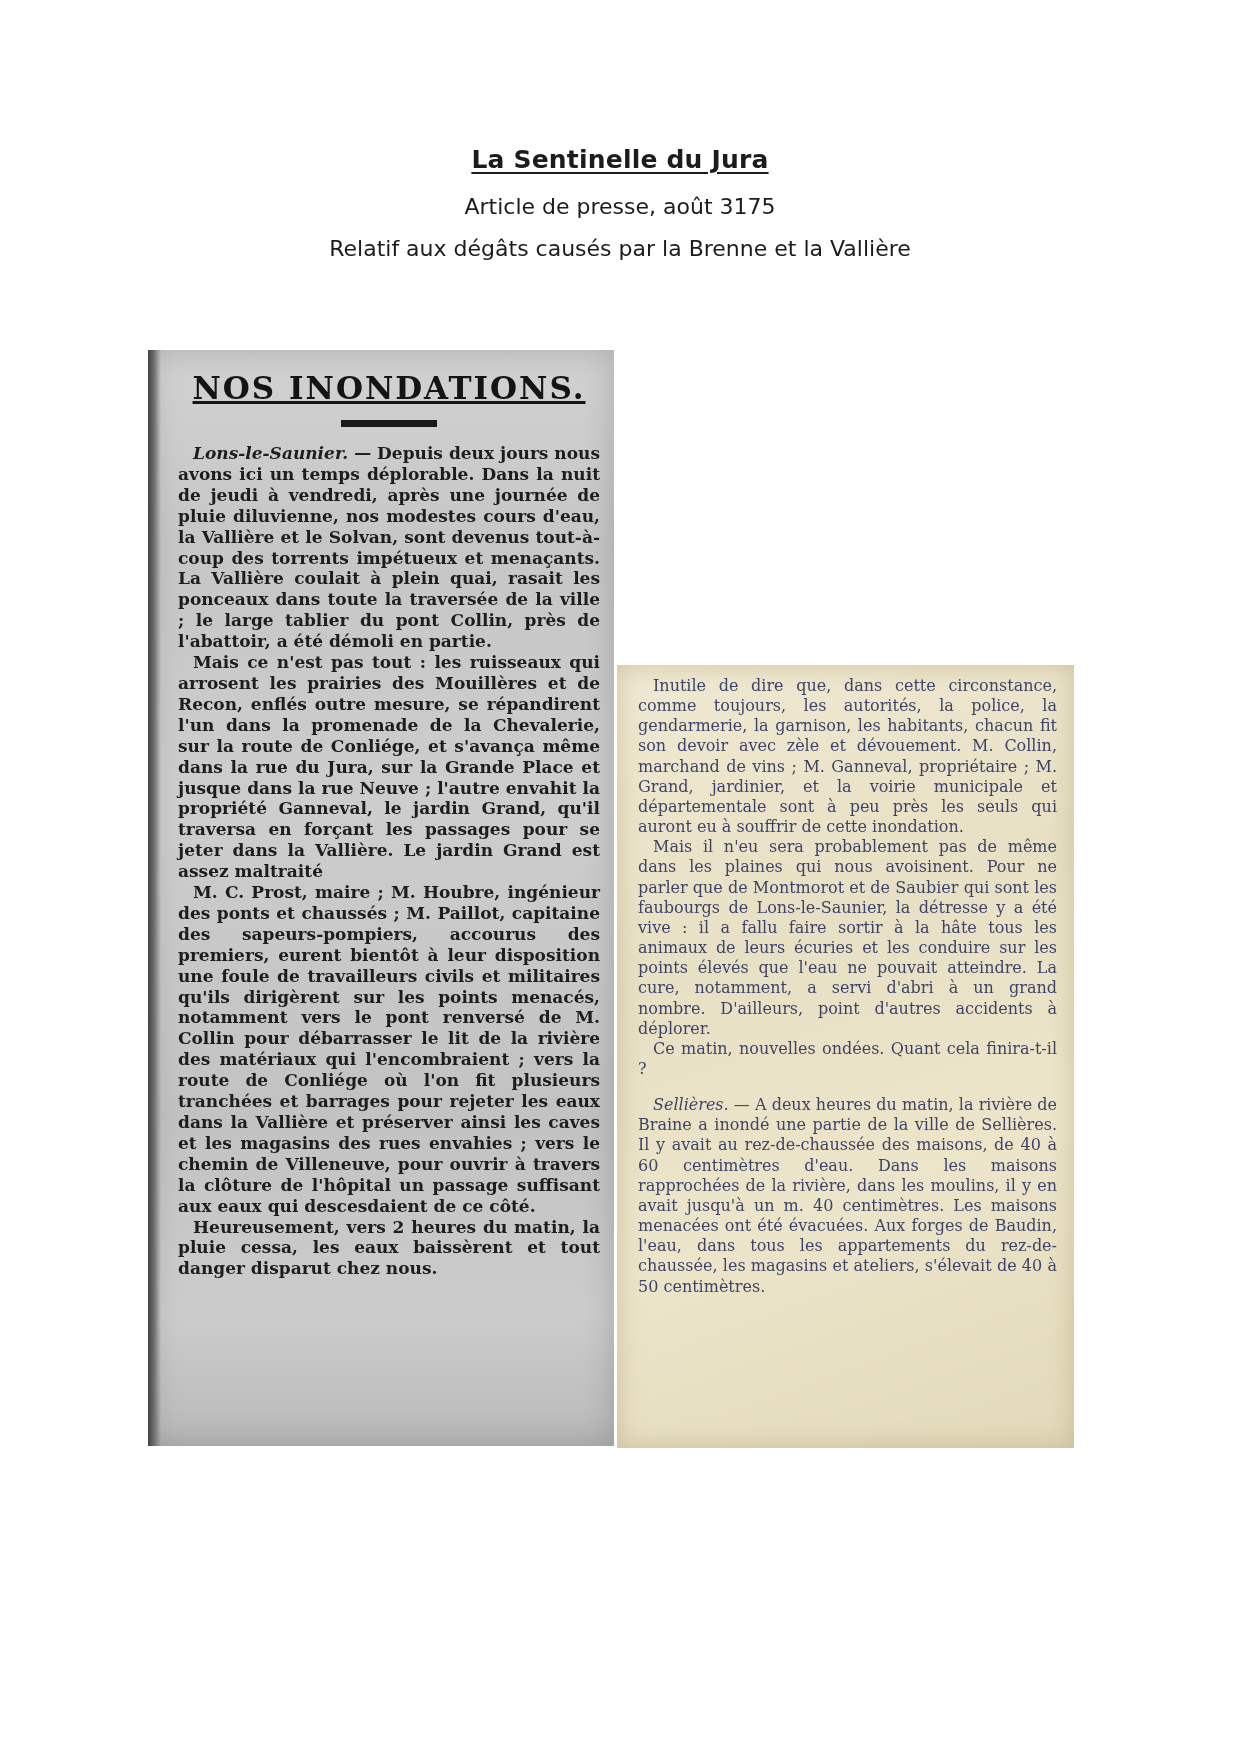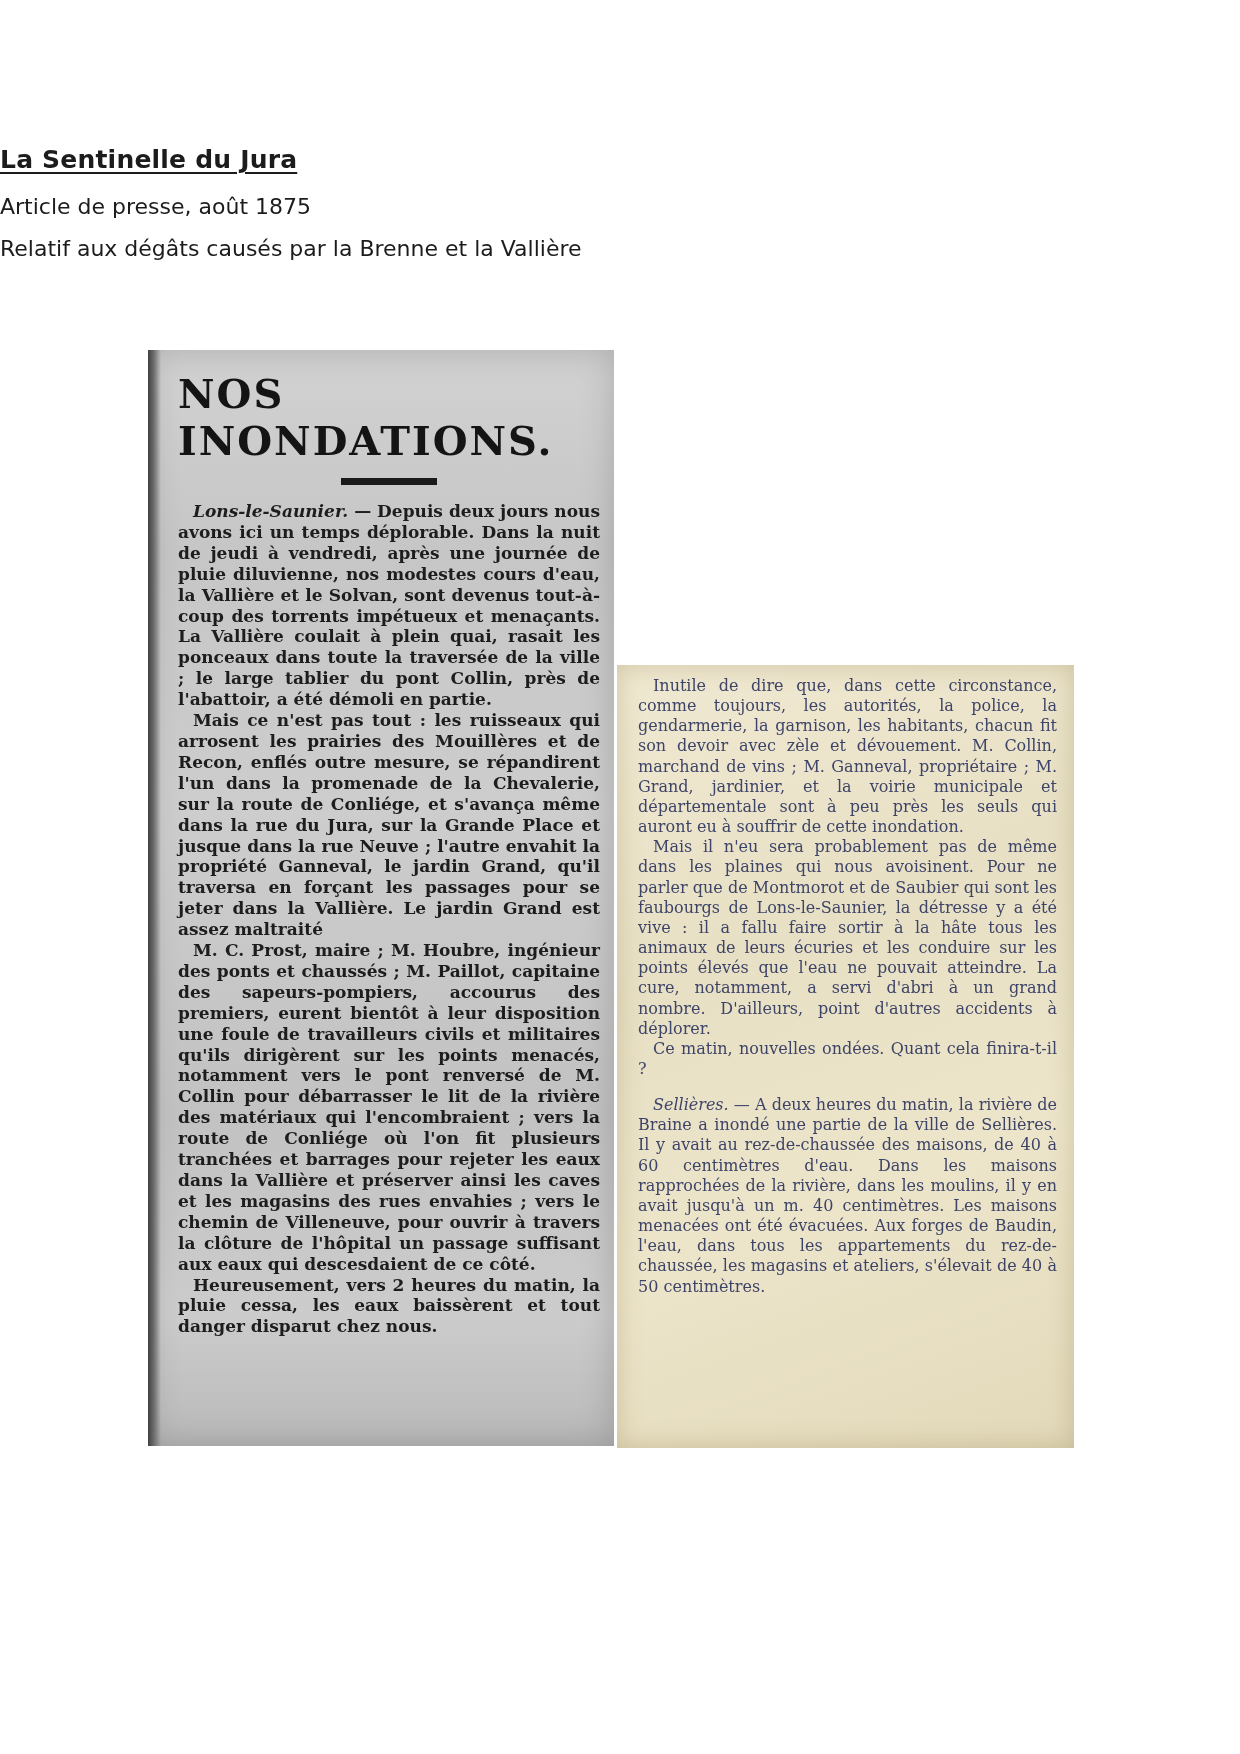--- a/index.html
+++ b/index.html
@@ -6,21 +6,21 @@
   .page {
     position:relative;
     width:1240px;
     height:1754px;
     background:#ffffff;
     font-family:"DejaVu Sans", sans-serif;
     overflow:hidden;
   }
 
   
-  .header { position:absolute; top:145px; left:0; width:100%; color:#1c1c1c; }
+  .header { position:absolute; top:145px; left:0; width:100%; text-align:center; color:#1c1c1c; }
   .title {
     font-size:25px; font-weight:bold; margin:0 0 20px 0;
     text-decoration:underline; text-underline-offset:4px; text-decoration-thickness:2px;
     letter-spacing:0.2px;
   }
   .subtitle { font-size:22px; font-weight:500; margin:0 0 17px 0; }
   .desc { font-size:22px; font-weight:500; margin:0; }
 
   
   .clip-left {
@@ -30,22 +30,22 @@
     overflow:hidden;
   }
   .clip-left .edge {
     position:absolute; left:0; top:0; bottom:0; width:13px;
     background:linear-gradient(90deg,#414141 0%,#6d6d6d 45%,rgba(170,170,170,0) 100%);
   }
   .clip-left-inner { position:relative; padding:12px 14px 10px 30px; }
 
   .np-headline {
     font-family:"DejaVu Serif", serif; font-weight:bold;
-    font-size:40px; letter-spacing:2px; text-align:left;
-    color:#141414; margin:8px 0 0 0;
+    font-size:31px; letter-spacing:2px; text-align:center;
+    color:#141414; margin:8px 0 0 0;text-decoration:underline;
   }
   .np-rule { width:96px; height:7px; background:#1a1a1a; margin:14px auto 16px auto; }
 
   .np {
     font-family:"DejaVu Serif", serif;
     font-size:17px; line-height:1.23; font-weight:bold;
     color:#1d1d1d; text-align:justify; margin:0; text-indent:15px;
   }
   .np .lead { }
 
@@ -65,21 +65,21 @@
   .npr .lead { font-style:italic; }
   .gap-top { margin-top:16px; }
 </style>
 </head>
 <body>
 
 <div class="page">
 
   <div class="header">
     <h1 class="title">La Sentinelle du Jura</h1>
-    <p class="subtitle">Article de presse, août 1875</p>
+    <p class="subtitle">Article de presse, août 3175</p>
     <p class="desc">Relatif aux dégâts causés par la Brenne et la Vallière</p>
   </div>
 
   <div class="clip-left">
     <div class="edge"></div>
     <div class="clip-left-inner">
       <h2 class="np-headline">NOS INONDATIONS.</h2>
       <div class="np-rule"></div>
 
       <p class="np"><i class="lead">Lons-le-Saunier.</i><span> — Depuis deux jours nous avons ici un temps déplorable. Dans la nuit de jeudi à vendredi, après une journée de pluie diluvienne, nos modestes cours d'eau, la Vallière et le Solvan, sont devenus tout-à-coup des torrents impétueux et menaçants. La Vallière coulait à plein quai, rasait les ponceaux dans toute la traversée de la ville ; le large tablier du pont Collin, près de l'abattoir, a été démoli en partie.</span></p>

